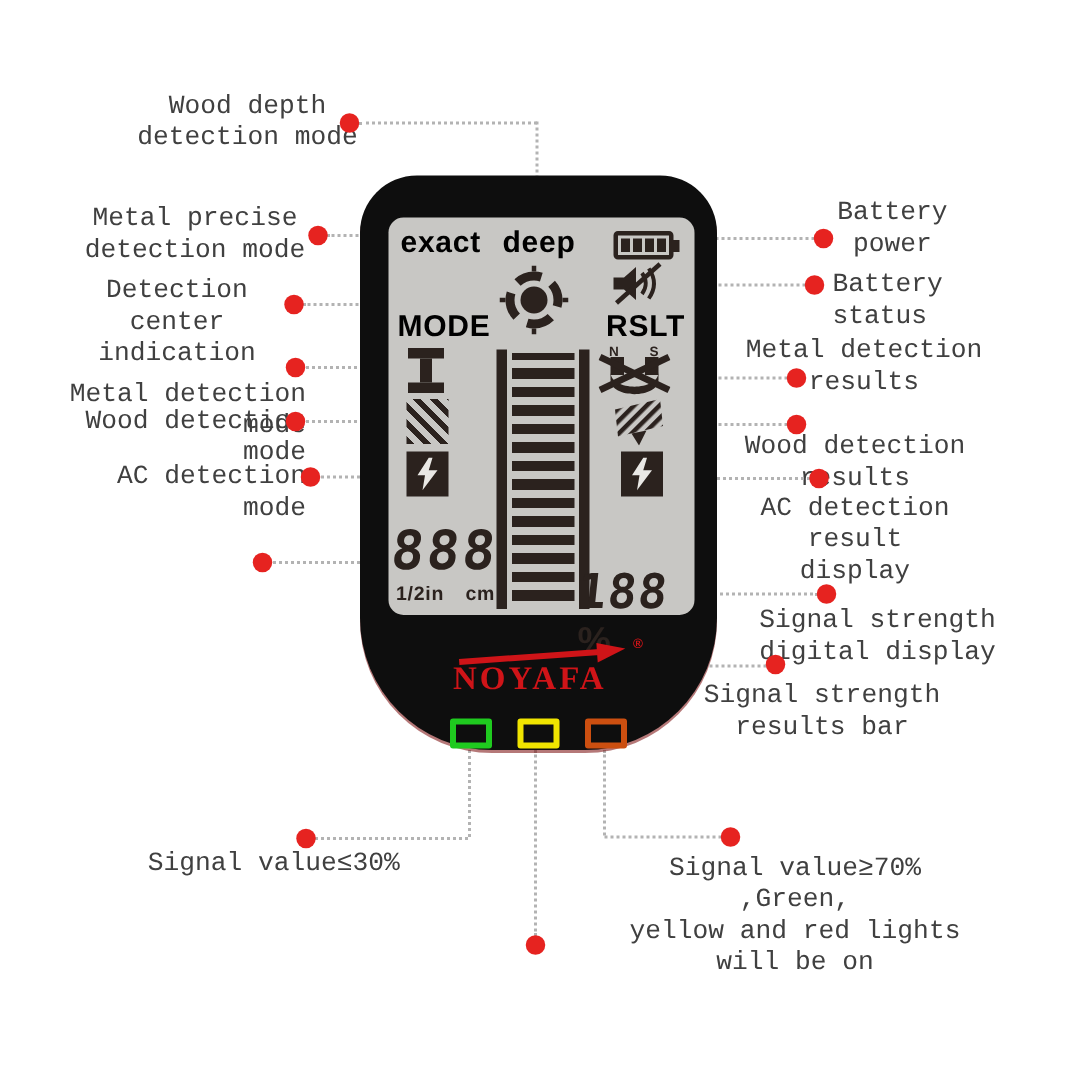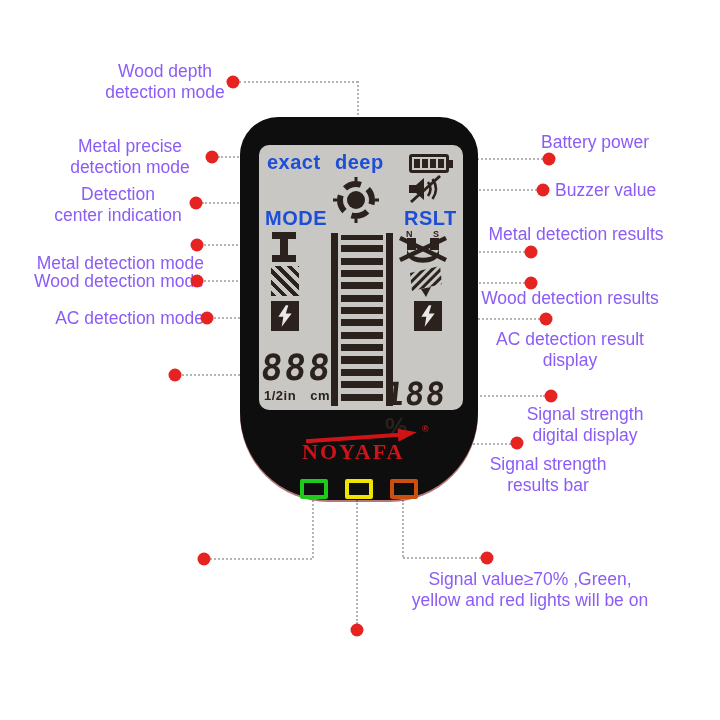--- a/index.html
+++ b/index.html
@@ -1,33 +1,33 @@
 <!DOCTYPE html>
 <html><head>
 <meta charset="utf-8">
 <style>
   html,body{margin:0;padding:0;background:#fff;}
   .canvas{position:relative;width:720px;height:720px;background:#ffffff;overflow:hidden;
           font-family:"Liberation Sans",sans-serif;}
   
-  .lbl{position:absolute;color:#8b5cf6;font-size:17.5px;line-height:1.2;text-align:center;}
+  .lbl{position:absolute;color:#404040;font-size:17.5px;line-height:1.2;text-align:center;font-family:Liberation Mono, monospace;}
   .lbl.r{text-align:right;}
   .lbl.l{text-align:left;}
   
   .dot{position:absolute;width:13px;height:13px;background:#e62320;border-radius:50%;
        transform:translate(-50%,-50%);}
   
   .hl{position:absolute;height:0;border-top:2px dotted #b3b3b3;}
   .vl{position:absolute;width:0;border-left:2px dotted #b3b3b3;}
   
   .device{position:absolute;left:240px;top:117px;width:238px;height:383px;background:#0e0e0e;
           border-radius:38px 38px 88px 88px;box-shadow:0 2px 0 rgba(120,10,10,.55);}
   .screen{position:absolute;left:19px;top:28px;width:204px;height:265px;background:#c8c7c4;
           border-radius:10px;color:#2b221e;}
-  .lcd-word{position:absolute;font-weight:bold;font-size:20px;letter-spacing:.5px;color:#1d4ed8;}
+  .lcd-word{position:absolute;font-weight:bold;font-size:20px;letter-spacing:.5px;color:#000000;}
   
   .batt{position:absolute;left:150px;top:9px;width:40px;height:19px;border:3px solid #2b221e;
         border-radius:3px;display:flex;gap:2px;padding:2px;box-sizing:border-box;}
   .batt .c{flex:1;background:#2b221e;}
   .batt::after{content:"";position:absolute;right:-7px;top:3px;width:5px;height:8px;background:#2b221e;}
   
   .sq{position:absolute;width:28px;height:30px;}
   .stripes{background:repeating-linear-gradient(45deg,#2b221e 0 4px,#c8c7c4 4px 8px);}
   .boltbox{background:#2b221e;display:flex;align-items:center;justify-content:center;}
   
@@ -65,38 +65,38 @@
   </div>
   <div class="lbl r" style="left:26px;top:253px;width:178px;">Metal detection mode</div>
   <div class="lbl" style="left:38px;top:184px;width:160px;">
     <span>Detection</span><br>
     <span>center indication</span>
   </div>
   <div class="lbl r" style="left:26px;top:271px;width:178px;">Wood detection mode</div>
   <div class="lbl r" style="left:26px;top:308px;width:178px;">AC detection mode</div>
 
   <div class="lbl" style="left:535px;top:132px;width:120px;">Battery power</div>
-  <div class="lbl l" style="left:555px;top:180px;width:110px;">Buzzer value</div>
+  <div class="lbl l" style="left:555px;top:180px;width:110px;">Battery status</div>
   <div class="lbl" style="left:481px;top:288px;width:178px;">Wood detection results</div>
   <div class="lbl" style="left:486px;top:224px;width:180px;">Metal detection results</div>
   <div class="lbl" style="left:490px;top:329px;width:160px;">
     <span>AC detection result</span><br>
     <span>display</span>
   </div>
   <div class="lbl" style="left:505px;top:404px;width:160px;">
     <span>Signal strength</span><br>
     <span>digital display</span>
   </div>
   <div class="lbl" style="left:468px;top:454px;width:160px;">
     <span>Signal strength</span><br>
     <span>results bar</span>
   </div>
 
   <div class="lbl" style="left:95px;top:566px;width:175px;">
-    <br>
+    <span>Signal value≤30%</span><br>
   </div>
   <div class="lbl" style="left:405px;top:569px;width:250px;">
     <span>Signal value≥70% ,Green,</span><br>
     <span>yellow and red lights will be on</span>
   </div>
 
   <div class="hl" style="left:239px;top:81px;width:119px;"></div>
   <div class="vl" style="left:357px;top:81px;height:66px;"></div>
   <div class="hl" style="left:218px;top:156px;width:52px;"></div>
   <div class="hl" style="left:202px;top:202px;width:132px;"></div>

